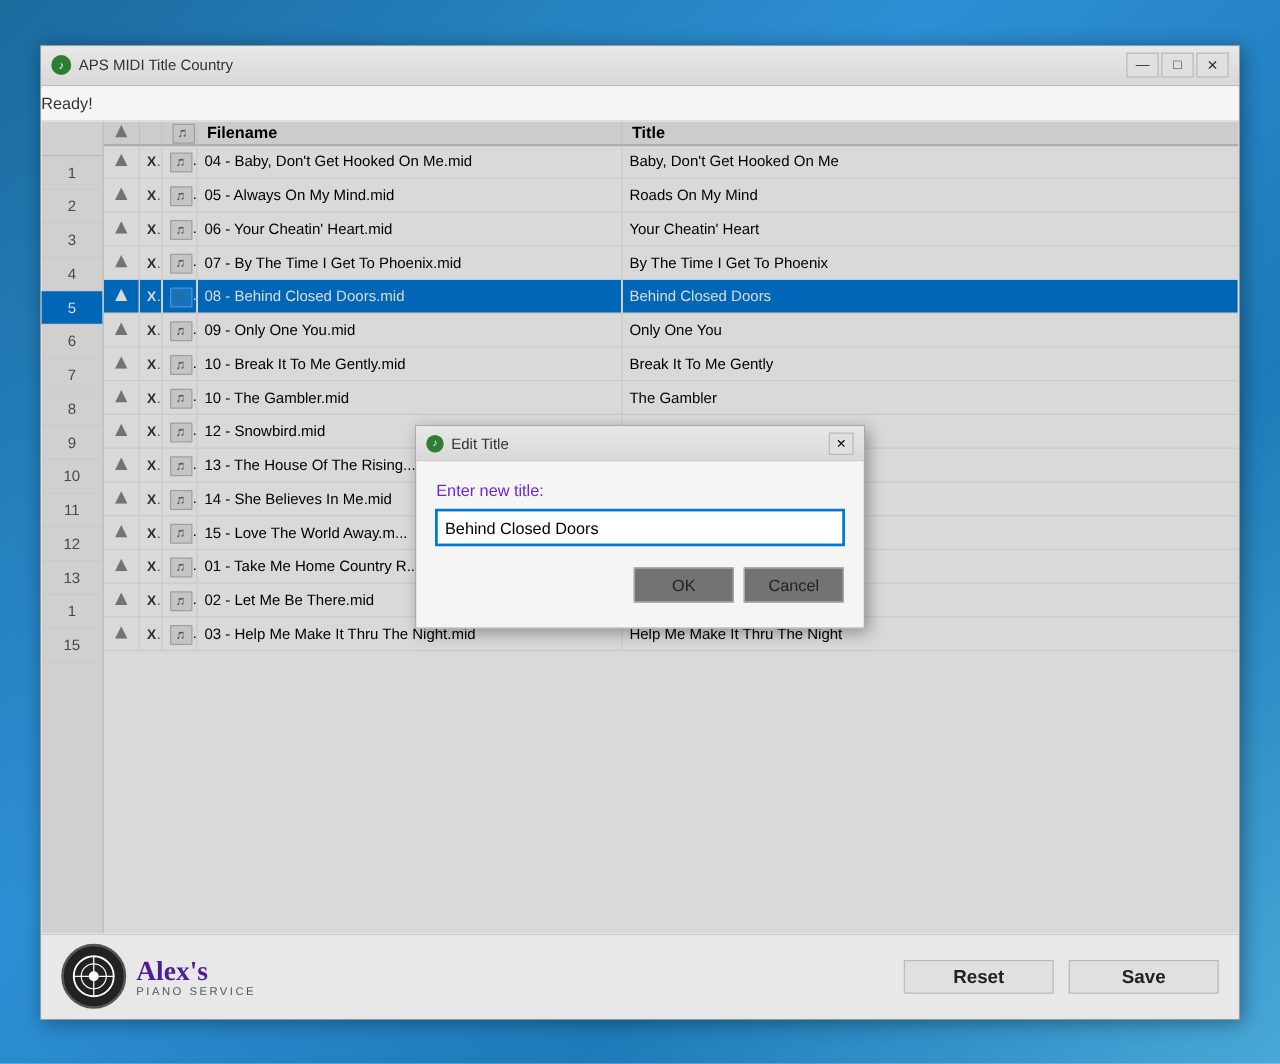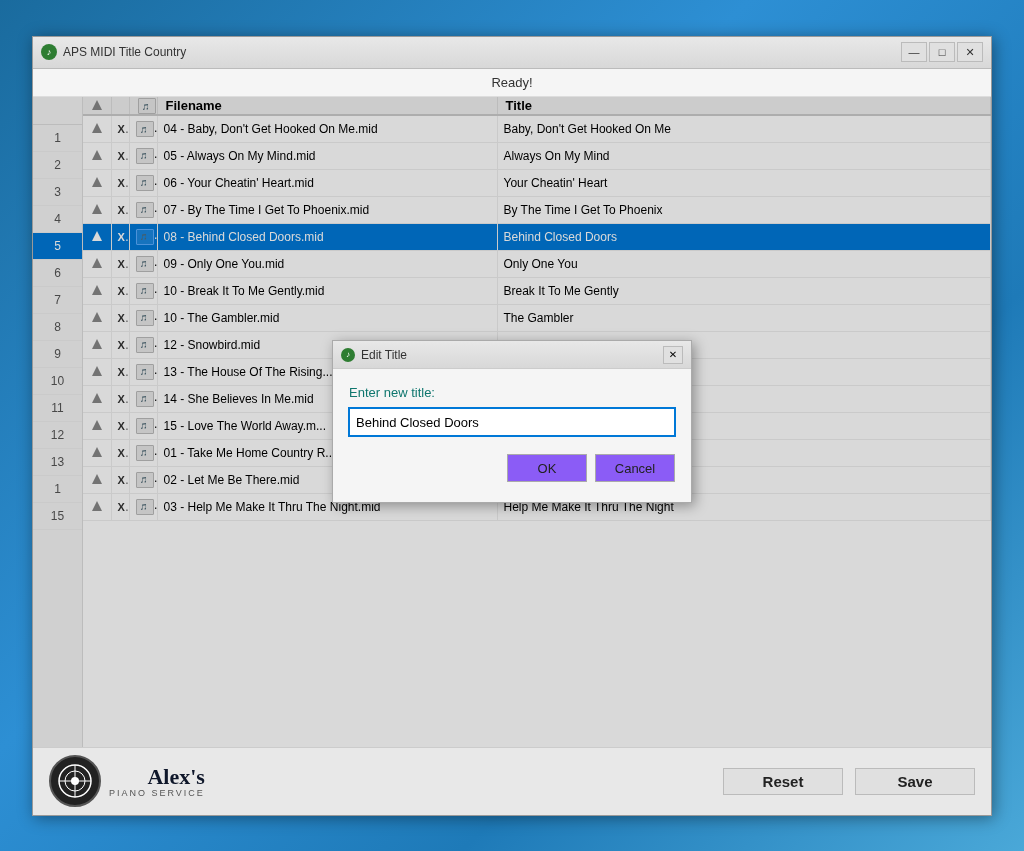--- a/index.html
+++ b/index.html
@@ -63,21 +63,21 @@
       justify-content: center;
       font-size: 11px;
       color: #333;
     }
     .status-bar {
       background: #f5f5f5;
       border-bottom: 1px solid #ddd;
       height: 28px;
       display: flex;
       align-items: center;
-      justify-content: center;
+      justify-content: flex-start;
       font-size: 13px;
       color: #333;
       flex-shrink: 0;
     }
     .content-area {
       flex: 1;
       display: flex;
       overflow: hidden;
       background: white;
     }
@@ -176,23 +176,22 @@
       border-radius: 50%;
       background: #222;
       display: flex;
       align-items: center;
       justify-content: center;
       border: 2px solid #555;
     }
     .logo-text {
       font-size: 22px;
       font-weight: bold;
-      color: #0f172a;
+      color: #4c1d95;
       font-family: Georgia, serif;
-      text-align: right;
     }
     .logo-sub {
       font-size: 9px;
       color: #555;
       letter-spacing: 2px;
       text-transform: uppercase;
       margin-top: -2px;
     }
     .spacer { flex: 1; }
     .action-btn {
@@ -257,21 +256,21 @@
       display: flex;
       align-items: center;
       justify-content: center;
       font-size: 10px;
     }
     .modal-body {
       padding: 16px;
     }
     .modal-label {
       font-size: 13px;
-      color: #0f766e;
+      color: #6d28d9;
       margin-bottom: 8px;
     }
     .modal-input {
       width: 100%;
       height: 28px;
       border: 1px solid #0078d7;
       padding: 0 6px;
       font-size: 13px;
       outline: 2px solid #0078d7;
       outline-offset: -1px;
@@ -280,21 +279,21 @@
     .modal-buttons {
       display: flex;
       justify-content: flex-end;
       gap: 8px;
       margin-top: 18px;
       padding-bottom: 4px;
     }
     .modal-btn {
       width: 80px;
       height: 28px;
-      background: #8b5cf6;
+      background: #737373;
       border: 1px solid #aaa;
       font-size: 13px;
       cursor: pointer;
       color: #222;
     }
     .scroll-area {
       overflow-y: auto;
       height: 100%;
     }
     .check-x { color: #333; font-size: 11px; font-weight: bold; }
@@ -380,21 +379,21 @@
                     <polygon points="5,0 10,10 0,10" fill="#888"></polygon>
                   </svg>
     </td>
     <td class="col-x">
       <span class="check-x" style="color:#333">X</span>
     </td>
     <td class="col-icon">
       <span class="midi-icon" style="">🎵</span>
     </td>
     <td class="col-filename">05 - Always On My Mind.mid</td>
-    <td>Always On My Mind</td>
+    <td>Roads On My Mind</td>
   </tr>
               <tr>
     <td class="col-x">
       <svg width="10" height="10" viewBox="0 0 10 10">
                     <polygon points="5,0 10,10 0,10" fill="#888"></polygon>
                   </svg>
     </td>
     <td class="col-x">
       <span class="check-x" style="color:#333">X</span>
     </td>

